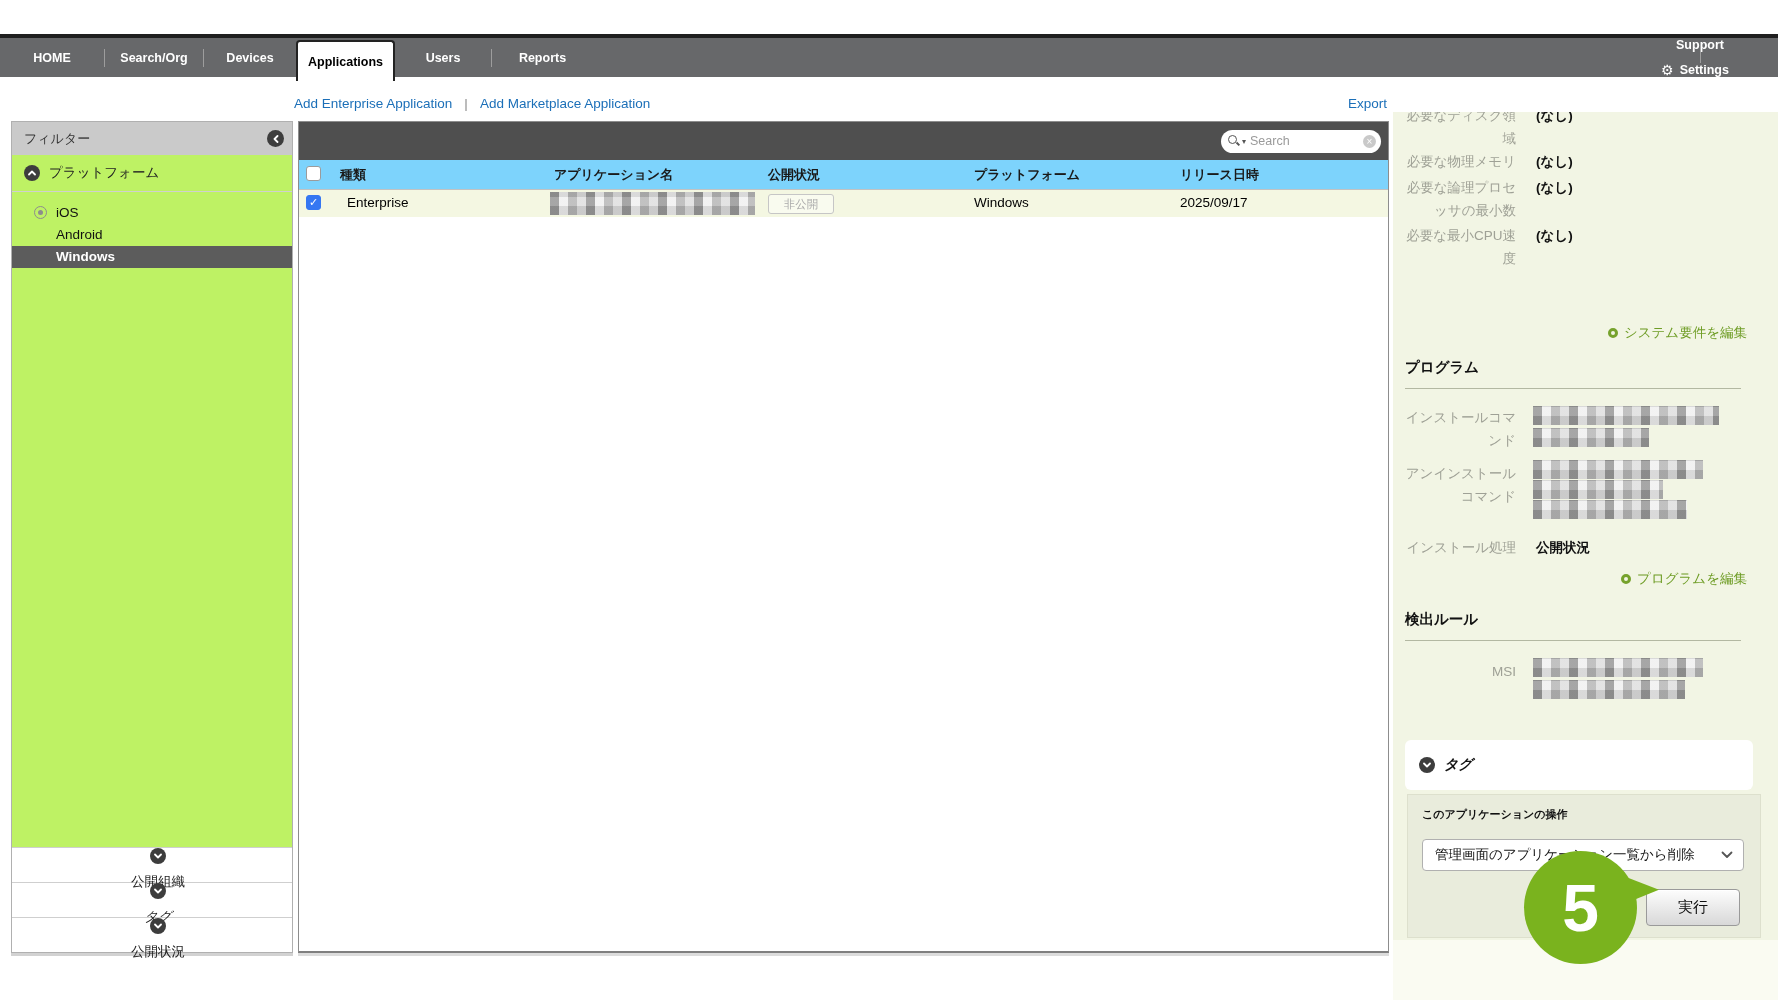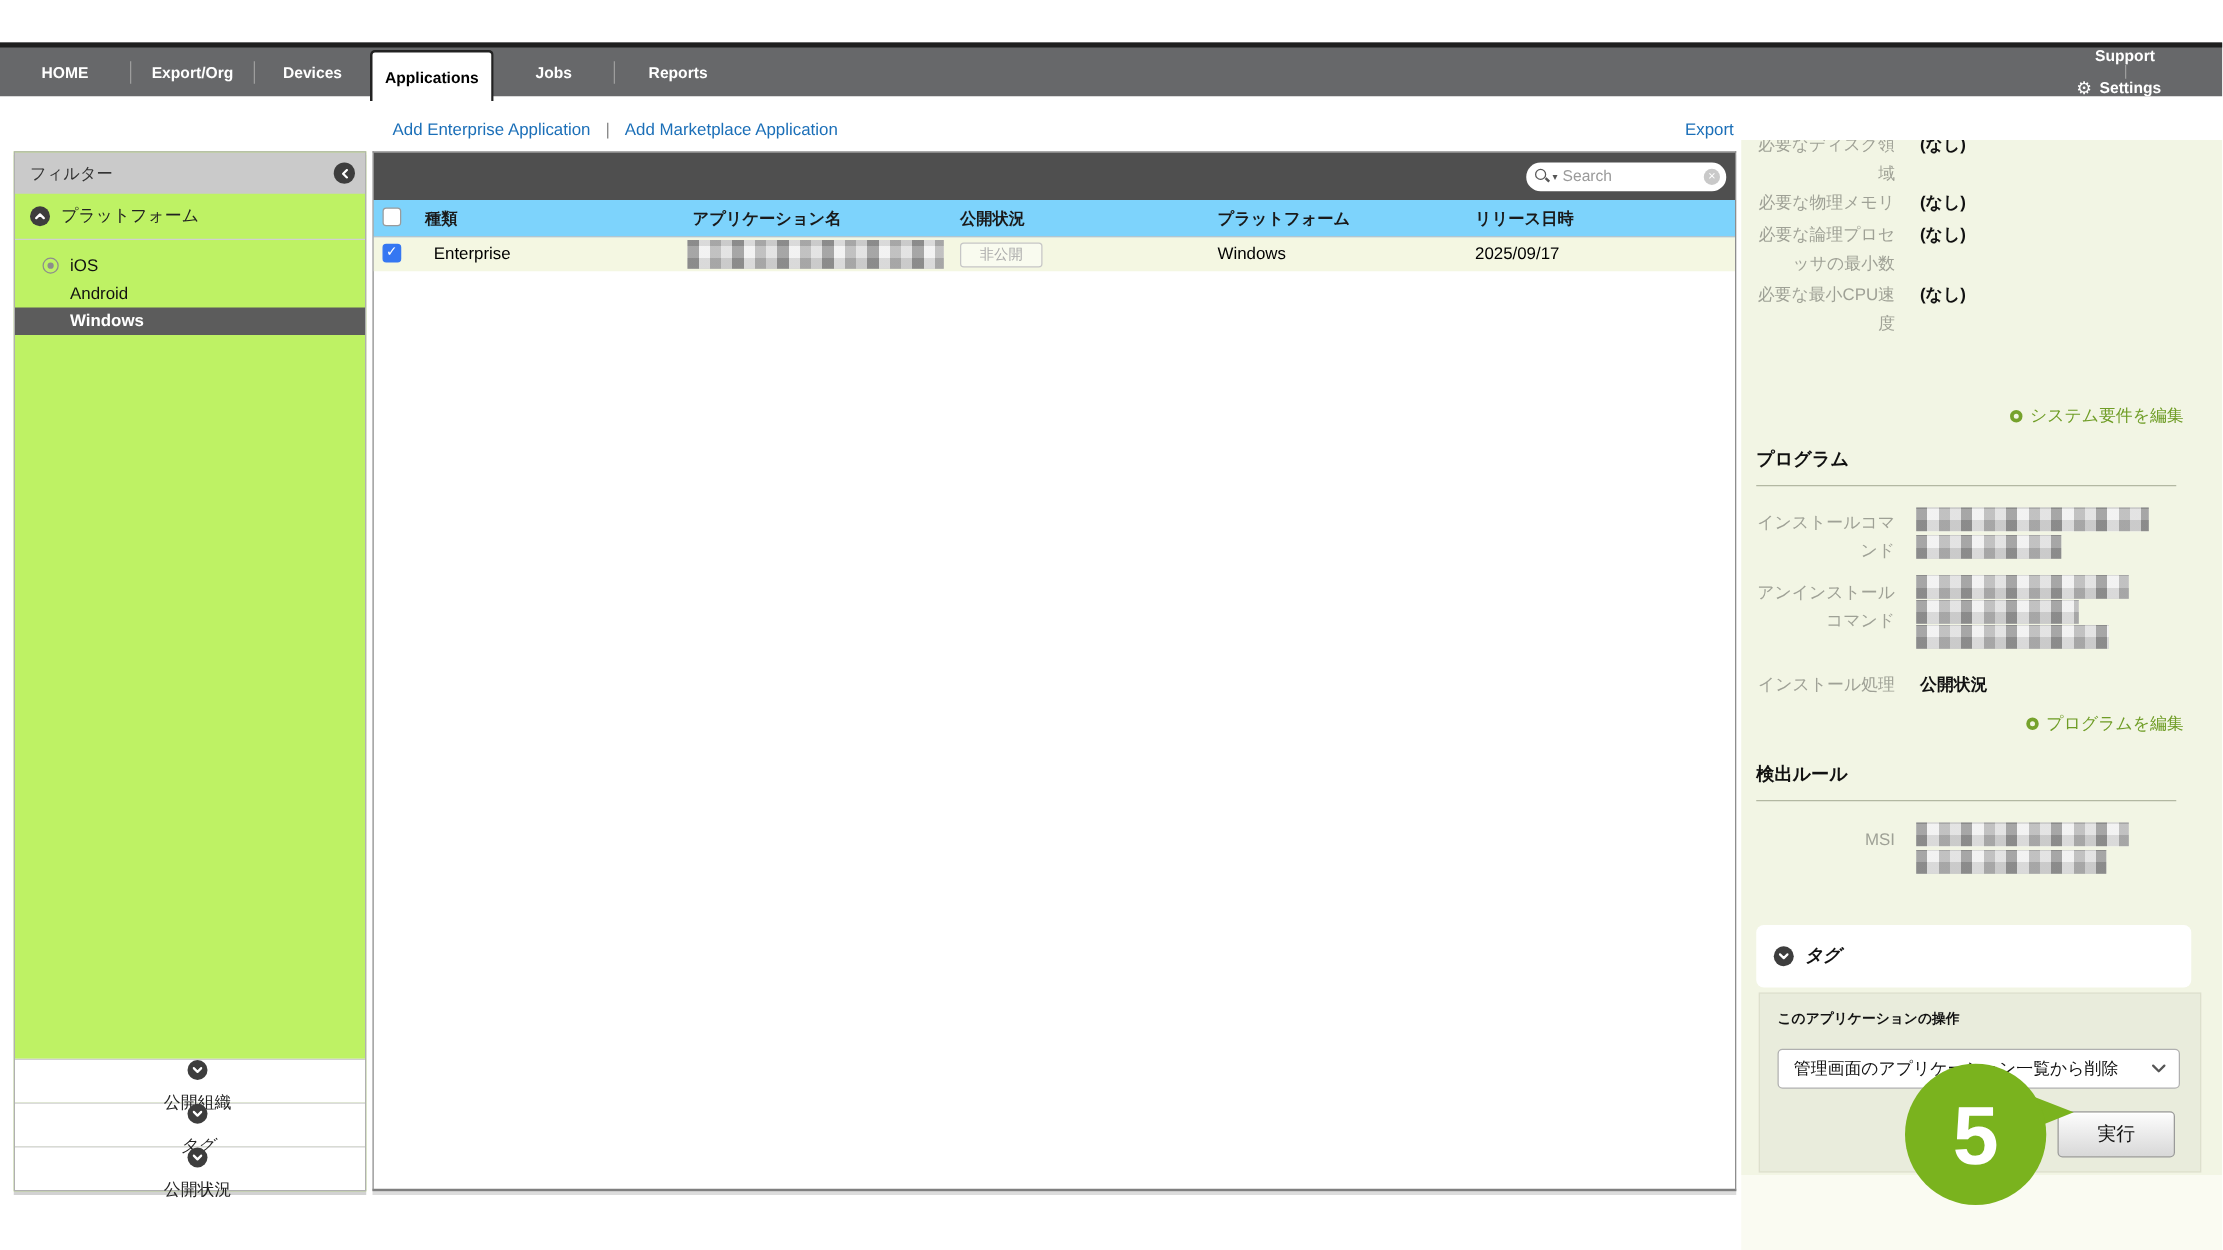--- a/index.html
+++ b/index.html
@@ -18,21 +18,21 @@
               font-size:12.5px;font-weight:bold;display:flex;align-items:center;justify-content:center;
               box-sizing:border-box;cursor:pointer;}
   .nav-spacer{flex:1}
   .nav-right{display:flex;align-items:flex-start;margin-right:18px;flex-direction:column;}
   .nav-support{width:120px}
   .nav-settings{width:110px;gap:6px}
   .gear{font-size:14px;line-height:1;}
 
   
   .links-row{position:absolute;left:294px;top:96px;display:flex;align-items:center;gap:12px;
-             font-size:13.5px;color:#1b6fb8;margin-left:20px;}
+             font-size:13.5px;color:#1b6fb8;}
   .links-row .pipe{color:#8a8a8a;}
   .blue-link{color:#1b6fb8;cursor:pointer;}
   .export-link{position:absolute;left:1348px;top:96px;font-size:13.5px;color:#1b6fb8;cursor:pointer;}
 
   
   .sidebar{position:absolute;left:11px;top:121px;width:282px;height:832px;box-sizing:border-box;
            background:#bef264;border:1px solid #b0b0b0;box-shadow:0 3px 0 #d2d2d2;}
   .filter-header{height:33px;background:#cacaca;display:flex;align-items:center;
                  padding:0 8px 0 12px;font-size:13px;color:#333;}
   .filter-header .sp{flex:1}
@@ -151,25 +151,25 @@
   .chev{display:block}
 </style>
 </head>
 <body>
 
 <div class="stage">
 
   <div class="topbar">
     <div class="nav-item w1">HOME</div>
     <div class="nav-sep"></div>
-    <div class="nav-item w2">Export/Org</div>
+    <div class="nav-item w2">Search/Org</div>
     <div class="nav-sep"></div>
     <div class="nav-item w3">Devices</div>
     <div class="tab-active">Applications</div>
-    <div class="nav-item w4">Jobs</div>
+    <div class="nav-item w4">Users</div>
     <div class="nav-sep"></div>
     <div class="nav-item w5">Reports</div>
     <div class="nav-spacer"></div>
     <div class="nav-right">
       <div class="nav-item nav-support">Support</div>
       <div class="nav-sep"></div>
       <div class="nav-item nav-settings">
         <span class="gear">⚙</span>
         <span>Settings</span>
       </div>

